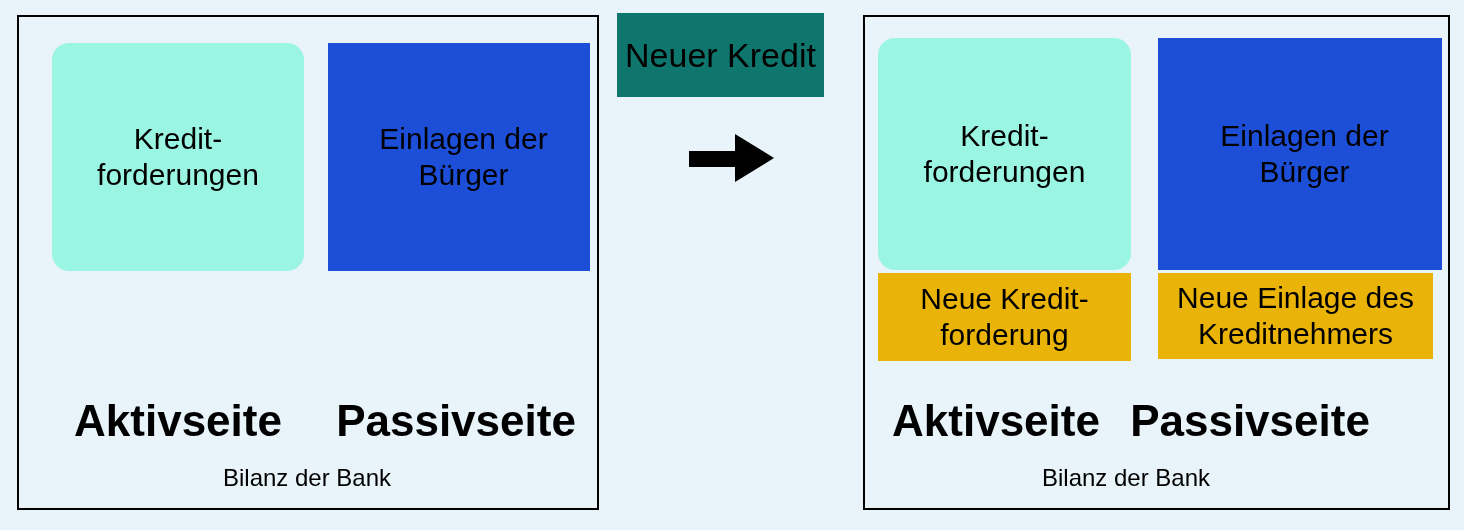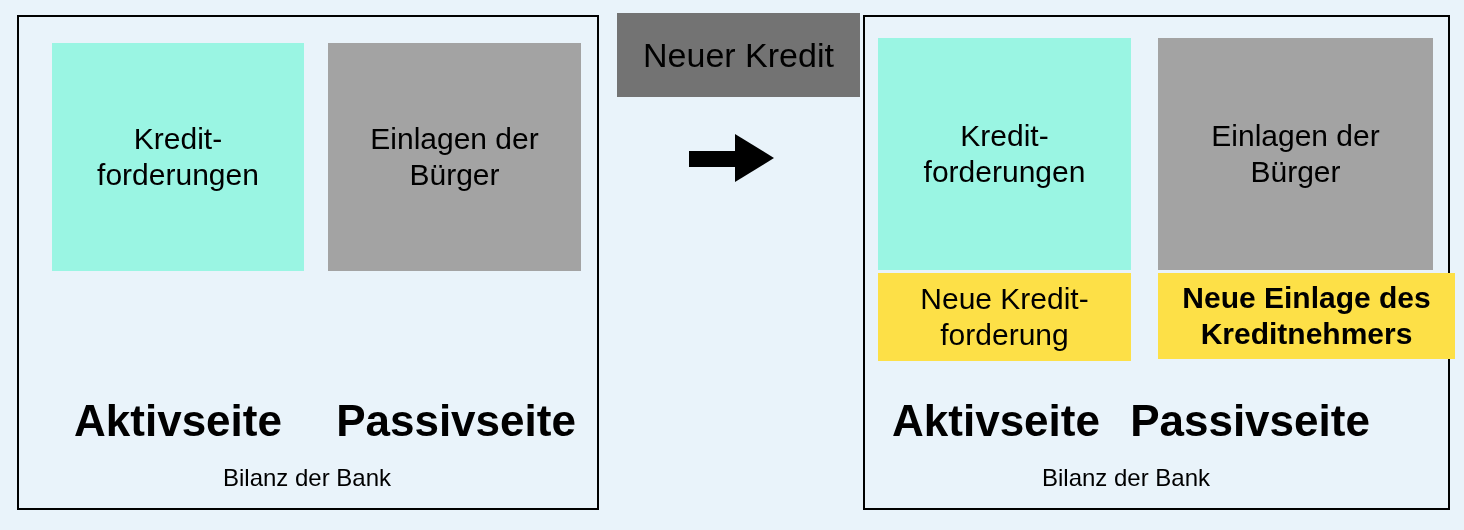--- a/index.html
+++ b/index.html
@@ -36,33 +36,33 @@
   .colorbox {
     position: absolute;
     display: flex;
     align-items: center;
     justify-content: center;
     text-align: center;
     font-size: 30px;
     line-height: 36px;
     white-space: pre-line;
   }
-  .cyan  { background: #9af5e3; }
-  .blue  { background: #a3a3a3; }
-  .green { background: #fde047; }
+  .cyan  { background: #9af5e3; border-radius: 17px; }
+  .blue  { background: #1d4ed8; padding-left: 9px; }
+  .green { background: #eab308; }
 
   
   #before-assets      { left: 33px;  top: 26px; width: 252px; height: 228px; }
   #before-liabilities { left: 309px; top: 26px; width: 253px; height: 228px; }
 
   
   #after-assets          { left: 13px;  top: 21px;  width: 253px; height: 232px; }
   #after-new-asset       { left: 13px;  top: 256px; width: 253px; height: 88px; }
   #after-liabilities     { left: 293px; top: 21px;  width: 275px; height: 232px; }
-  #after-new-liability   { left: 293px; top: 256px; width: 297px; height: 86px; font-weight: bold; }
+  #after-new-liability   { left: 293px; top: 256px; width: 275px; height: 86px; }
 
   .side-label {
     position: absolute;
     transform: translateX(-50%);
     font-size: 44px;
     line-height: 1;
     font-weight: bold;
     white-space: nowrap;
   }
   .caption-label {
@@ -76,22 +76,22 @@
   #before-liabilities-label { left: 437px; top: 382px; }
   #before-caption           { left: 288px; top: 449px; }
 
   #after-assets-label       { left: 131px; top: 382px; }
   #after-liabilities-label  { left: 385px; top: 382px; }
   #after-caption            { left: 261px; top: 449px; }
 
   #new-credit-box {
     position: absolute;
     left: 617px; top: 13px;
-    width: 243px; height: 84px;
-    background: #737373;
+    width: 207px; height: 84px;
+    background: #0f766e;
     display: flex;
     align-items: center;
     justify-content: center;
     font-size: 34px;
     white-space: nowrap;
   }
   #arrow {
     position: absolute;
     left: 689px; top: 134px;
     width: 85px; height: 49px;

